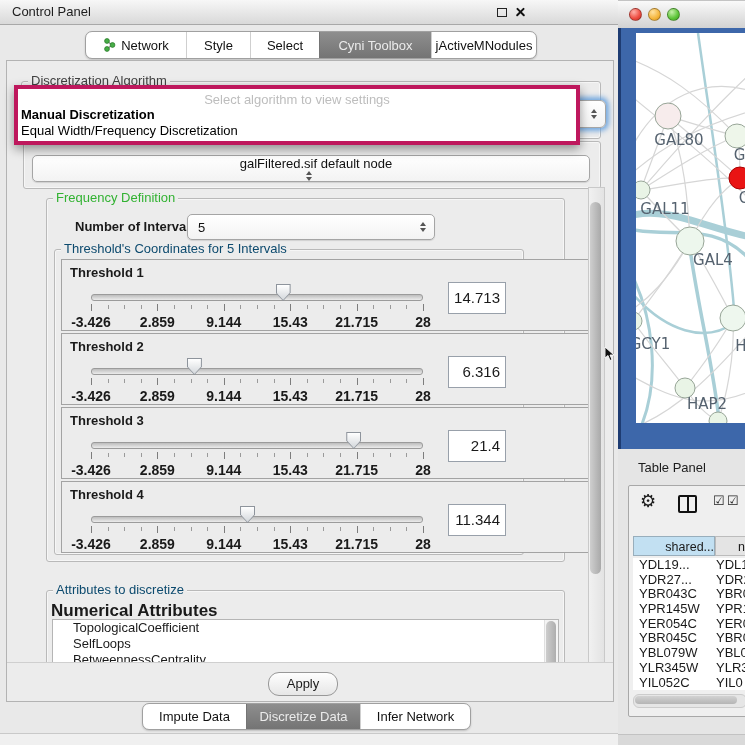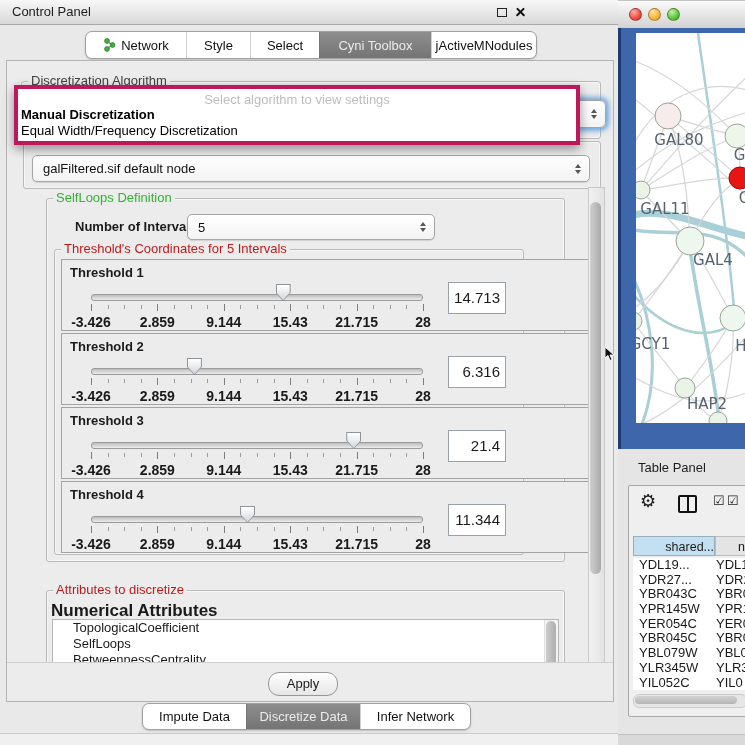--- a/index.html
+++ b/index.html
@@ -23,42 +23,42 @@
   .tab{display:flex;align-items:center;justify-content:center;gap:5px;border-left:1px solid #cfcfcf;color:#111;white-space:nowrap;}
   .tab:first-child{border-left:none;}
   .tab.sel{background:linear-gradient(#8e8e8e,#747474);color:#ebebeb;border-left-color:#747474;}
   #top-tabs{left:85px;top:31px;height:26px;}
   #bottom-tabs{left:142px;top:703px;height:25px;}
 
   
   #content{position:absolute;left:6px;top:60px;width:606px;height:640px;background:#ececec;border:1px solid #b3b3b3;}
   .groupbox{position:absolute;border:1px solid #b9b9b9;border-radius:3px;box-shadow:inset 0 0 0 1px rgba(255,255,255,.55);}
   .grouplabel{position:absolute;top:-8px;left:6px;background:#ececec;padding:0 3px;font-size:13px;line-height:14px;white-space:nowrap;}
-  .gl-gray{color:#3f3f3f;} .gl-green{color:#32b232;} .gl-blue{color:#b91c1c;}
+  .gl-gray{color:#3f3f3f;} .gl-green{color:#32b232;} .gl-blue{color:#0c4a6e;}
 
   
   .combo{position:absolute;background:linear-gradient(#ffffff,#f3f3f3);border:1px solid #a5a5a5;border-radius:5px;
      box-shadow:0 1px 1px rgba(0,0,0,.12);display:flex;align-items:center;}
   .combo .cval{padding-left:10px;font-size:13px;color:#111;flex:1;overflow:hidden;white-space:nowrap;}
   .stepper{width:14px;display:flex;flex-direction:column;align-items:center;justify-content:center;gap:2px;margin-right:4px;}
   .stepper i{width:0;height:0;border-left:3.5px solid transparent;border-right:3.5px solid transparent;}
   .stepper .up{border-bottom:4.5px solid #555;} .stepper .dn{border-top:4.5px solid #555;}
 
   
   #algo-group{left:14px;top:20px;width:578px;height:56px;}
   #algo-combo-fragment{left:552px;top:18px;width:30px;height:26px;border-radius:6px;
      box-shadow:0 0 5px 2.5px rgba(96,158,221,.85);}
   #algo-popup{position:absolute;left:7px;top:24px;width:558px;height:52px;background:#fff;border:4px solid #be185d;
      box-shadow:0 4px 10px rgba(0,0,0,.4);z-index:50;}
   #algo-popup .hint{text-align:center;color:#bdbdbd;font-size:13px;padding-top:3px;}
   #algo-popup .opt{font-size:13px;line-height:16px;padding-left:3px;color:#000;}
   #algo-popup .opt.bold{font-weight:bold;}
 
   #tabledata-group{left:16px;top:80px;width:576px;height:46px;}
-  #tabledata-combo{left:8px;top:13px;width:556px;height:25px;}
+  #tabledata-combo{left:8px;top:13px;width:556px;height:25px;flex-direction:column;}
 
   
   #scrollpane{position:absolute;left:8px;top:126px;width:590px;height:478px;overflow:hidden;}
   .vscroll{position:absolute;background:linear-gradient(90deg,#f1f1f1,#e3e3e3);border:1px solid #c9c9c9;}
   .vthumb{position:absolute;border-radius:6px;background:linear-gradient(90deg,#cfcfcf,#a9a9a9);}
 
   #interval-group{left:31px;top:11px;width:517px;height:362px;}
   #num-intervals-label{position:absolute;left:28px;top:20px;font-weight:bold;font-size:13px;}
   #num-intervals-combo{left:140px;top:15px;width:246px;height:24px;}
   #thresholds-group{left:7px;top:50px;width:468px;height:304px;}
@@ -197,21 +197,21 @@
           <span class="stepper">
               <i class="up"></i>
               <i class="dn"></i>
             </span>
         </div>
       </div>
 
       <div id="scrollpane">
 
         <div id="interval-group" class="groupbox">
-          <span class="grouplabel gl-green">SelfLoops Definition</span>
+          <span class="grouplabel gl-green">Frequency Definition</span>
           <span id="num-intervals-label">Number of Intervals</span>
           <div id="num-intervals-combo" class="combo">
             <span class="cval">5</span>
             <span class="stepper">
                 <i class="up"></i>
                 <i class="dn"></i>
               </span>
           </div>
 
           <div id="thresholds-group" class="groupbox">

